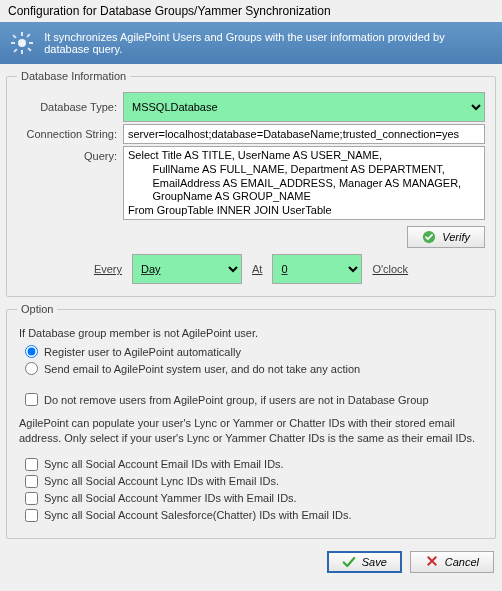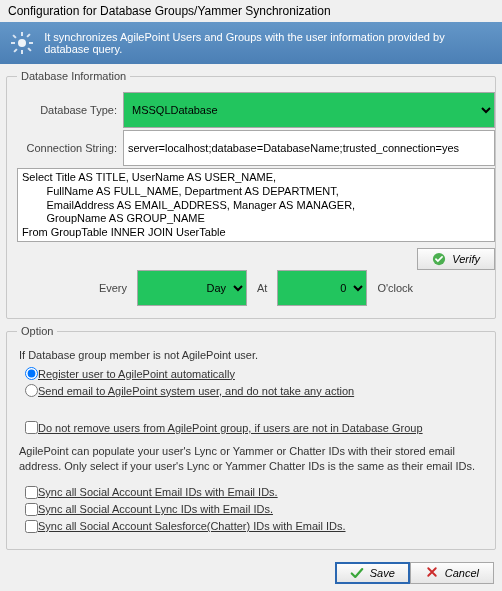--- a/index.html
+++ b/index.html
@@ -28,21 +28,21 @@
     justify-content: center;
   }
   .banner .gear {
     width: 26px; height: 26px;
     display: flex; align-items: center; justify-content: center;
   }
   fieldset {
     border: 1px solid #c8c8c8;
     border-radius: 2px;
     margin: 6px 6px;
-    padding: 8px 0 12px 10px;
+    padding: 8px 10px 12px 10px;
   }
   legend {
     font-size: 11px;
     color: #444;
     padding: 0 4px;
   }
   .row {
     display: flex;
     align-items: center;
     margin: 2px 0;
@@ -56,22 +56,22 @@
   }
   .row-label.top { align-self: flex-start; padding-top: 4px; }
   select, input[type=text], textarea {
     font-family: inherit;
     font-size: 11px;
     border: 1px solid #a8a8a8;
     background: #fff;
     padding: 2px 4px;
     width: 100%;
   }
-  select { height: 36px; background:#22c55e;}
-  input[type=text] { height: 36px; }
+  select { height: 30px; background:#86efac;}
+  input[type=text] { height: 20px; }
   textarea {
     height: 74px;
     resize: none;
     line-height: 1.25;
     white-space: pre;
     overflow:auto;
   }
   .verify-row {
     display:flex;
     justify-content:flex-end;
@@ -89,32 +89,34 @@
     min-width: 68px;
     justify-content: center;
     font-style: italic;
   }
   .btn.primary { border: 2px solid #2a67b1; padding:2px 13px;}
   .sched-row {
     display:flex;
     align-items:center;
     gap:10px;
     justify-content:center;
-    margin-top:0;
+    margin-top:6px;
+    text-decoration:underline;
   }
   .sched-row .lbl { color:#444; }
-  .sched-row select { width: 110px; text-align: right; }
+  .sched-row select { width: 110px; }
   .sched-row .at-sel { width: 90px; }
   .opt-text { margin: 4px 0 6px 2px; color:#333; }
-  .opt-line { display:flex; align-items:center; margin:4px 0 4px 8px;text-decoration:underline;}
+  .opt-line { display:flex; align-items:center; gap:6px; margin:4px 0 4px 8px;}
   .opt-line input { margin:0; }
   .note { margin:10px 0 12px 2px; color:#333; line-height:1.35;}
   .footer {
     display:flex;
     justify-content:flex-end;
+    gap:8px;
     padding:6px 8px 10px 12px;
   }
   .ico { display:inline-block; width:14px; height:14px; }
 </style>
 </head>
 <body>
 
 <div class="window-title">Configuration for Database Groups/Yammer Synchronization</div>
 
 <div class="banner">
@@ -145,20 +147,21 @@
       <option>MSSQLDatabase</option>
     </select>
   </div>
 
   <div class="row">
     <div class="row-label">Connection String:</div>
     <input type="text" value="server=localhost;database=DatabaseName;trusted_connection=yes" style="">
   </div>
 
   <div class="row">
+    <div class="row-label top">Query:</div>
     <textarea style="">Select Title AS TITLE, UserName AS USER_NAME,
         FullName AS FULL_NAME, Department AS DEPARTMENT,
         EmailAddress AS EMAIL_ADDRESS, Manager AS MANAGER,
         GroupName AS GROUP_NAME
 From GroupTable INNER JOIN UserTable
 ON UserTable.UserId=GroupTable.UserId</textarea>
   </div>
 
   <div class="verify-row">
     <button class="btn">
@@ -189,34 +192,38 @@
   <label class="opt-line">
     <input type="radio" name="r1" checked="" style="">
     <span>Register user to AgilePoint automatically</span>
   </label>
 
   <label class="opt-line">
     <input type="radio" name="r1" style="">
     <span>Send email to AgilePoint system user, and do not take any action</span>
   </label>
 
-  <label class="opt-line" style="margin-top:24px">
+  <label class="opt-line" style="margin-top:18px">
     <input type="checkbox" style="">
     <span>Do not remove users from AgilePoint group, if users are not in Database Group</span>
   </label>
 
   <div class="note">AgilePoint can populate your user's Lync or Yammer or Chatter IDs with their stored email address. Only select if your user's Lync or Yammer Chatter IDs is the same as their email IDs.</div>
 
   <label class="opt-line">
     <input type="checkbox" style="">
     <span>Sync all Social Account Email IDs with Email IDs.</span>
   </label>
   <label class="opt-line">
     <input type="checkbox" style="">
     <span>Sync all Social Account Lync IDs with Email IDs.</span>
+  </label>
+  <label class="opt-line">
+    <input type="checkbox" style="">
+    <span>Sync all Social Account Yammer IDs with Email IDs.</span>
   </label>
   <label class="opt-line">
     <input type="checkbox" style="">
     <span>Sync all Social Account Salesforce(Chatter) IDs with Email IDs.</span>
   </label>
 </fieldset>
 
 <div class="footer">
   <button class="btn primary">
     <span class="ico">

